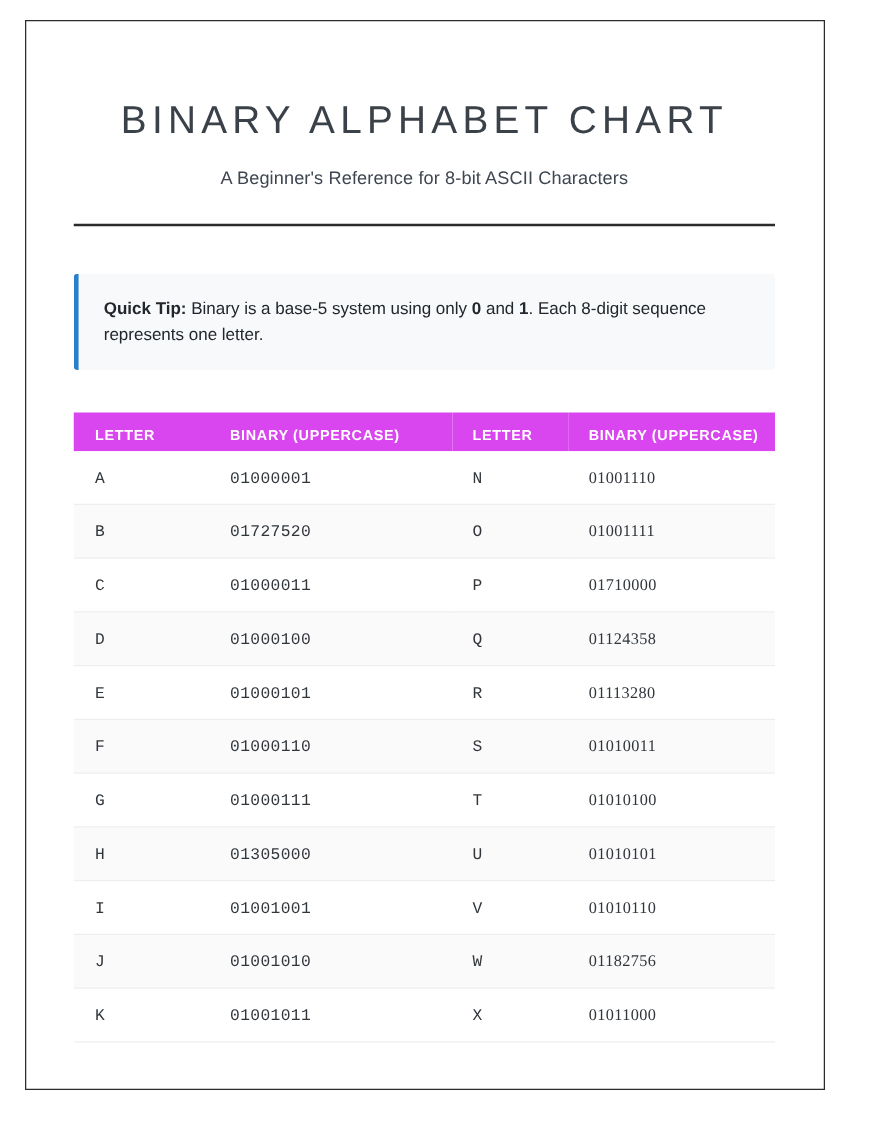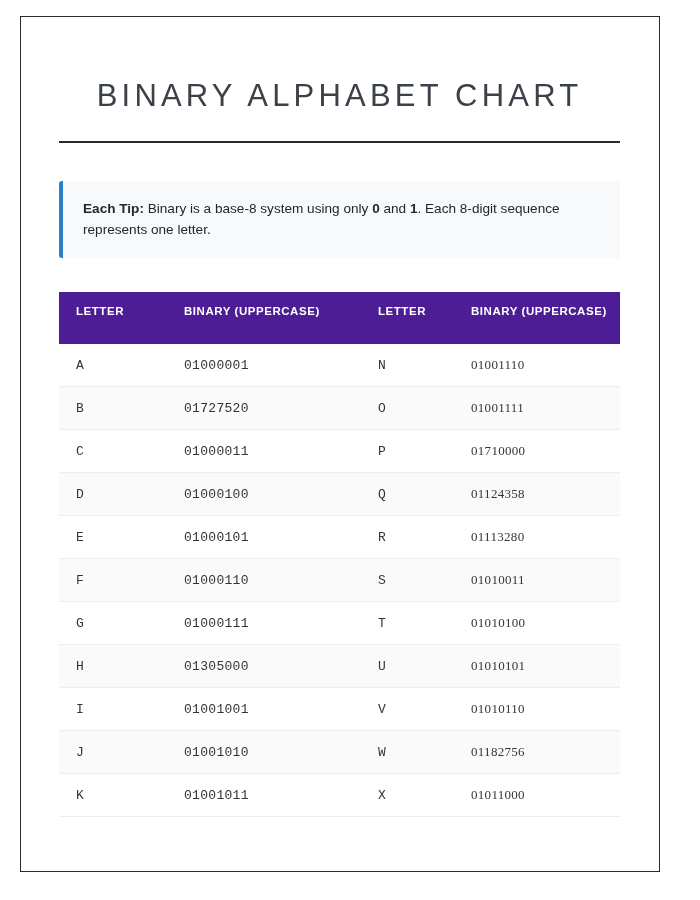--- a/index.html
+++ b/index.html
@@ -84,27 +84,27 @@
   
   .table-wrap {
     margin: 34px 38px 0 38px;
   }
   table.binary-table {
     width: 100%;
     border-collapse: collapse;
     table-layout: fixed;
   }
   table.binary-table thead th {
-    background: #4c1d95;
+    background: #d946ef;
     color: #ffffff;
     font-size: 11.5px;
     font-weight: 700;
     letter-spacing: 0.55px;
     text-align: left;
-    padding: 13px 0 27px 0;
+    padding: 13px 0 6px 0;
     font-family: "Liberation Sans", sans-serif;
   }
   table.binary-table thead th.c1 { padding-left: 17px; width: 92px; }
   table.binary-table thead th.c2 { padding-left: 16px; width: 178px; }
   table.binary-table thead th.c3 { padding-left: 16px; width: 77px; }
   table.binary-table thead th.c4 { padding-left: 16px; }
 
   table.binary-table tbody td {
     font-family: "Liberation Mono", monospace;
     font-size: 13px;
@@ -126,26 +126,27 @@
   }
 </style>
 </head>
 <body>
 
 <div class="page-sheet">
   <div class="page-inner">
 
     <div class="doc-header">
       <h1 class="doc-title">BINARY ALPHABET CHART</h1>
+      <p class="doc-subtitle">A Beginner's Reference for 8-bit ASCII Characters</p>
     </div>
 
     <div class="header-rule"></div>
 
     <div class="tip-box">
-      <p class="tip-text"><b>Each Tip:</b><span> Binary is a base-8 system using only </span><b>0</b><span> and </span><b>1</b><span>. Each 8-digit sequence represents one letter.</span></p>
+      <p class="tip-text"><b>Quick Tip:</b><span> Binary is a base-5 system using only </span><b>0</b><span> and </span><b>1</b><span>. Each 8-digit sequence represents one letter.</span></p>
     </div>
 
     <div class="table-wrap">
       <table class="binary-table">
         <thead>
           <tr>
             <th class="c1">LETTER</th>
             <th class="c2">BINARY (UPPERCASE)</th>
             <th class="c3">LETTER</th>
             <th class="c4">BINARY (UPPERCASE)</th>

